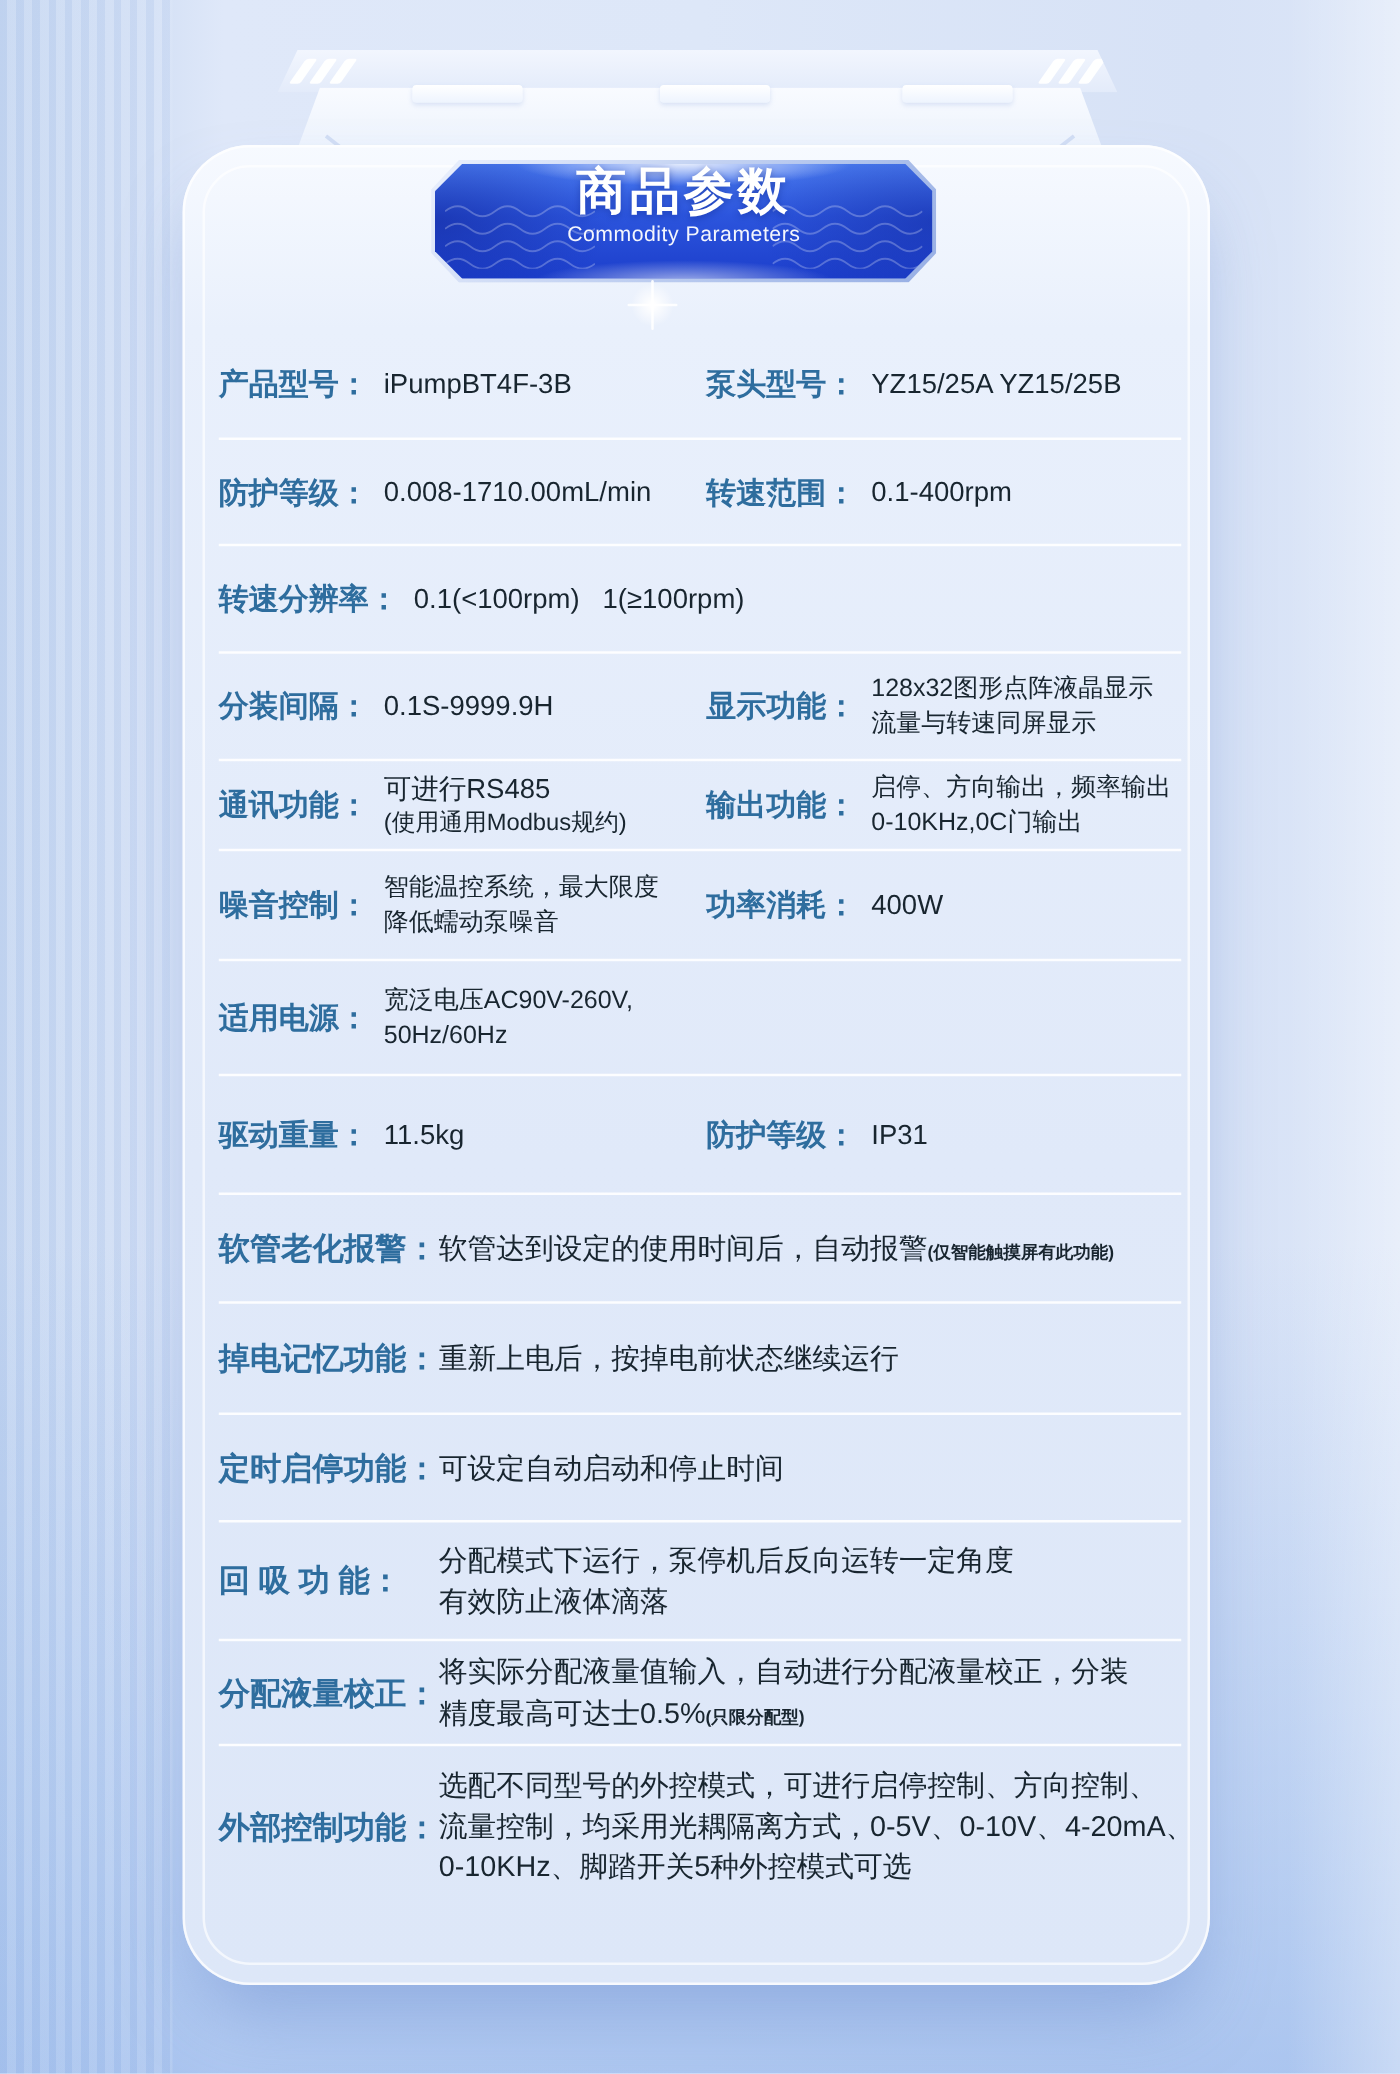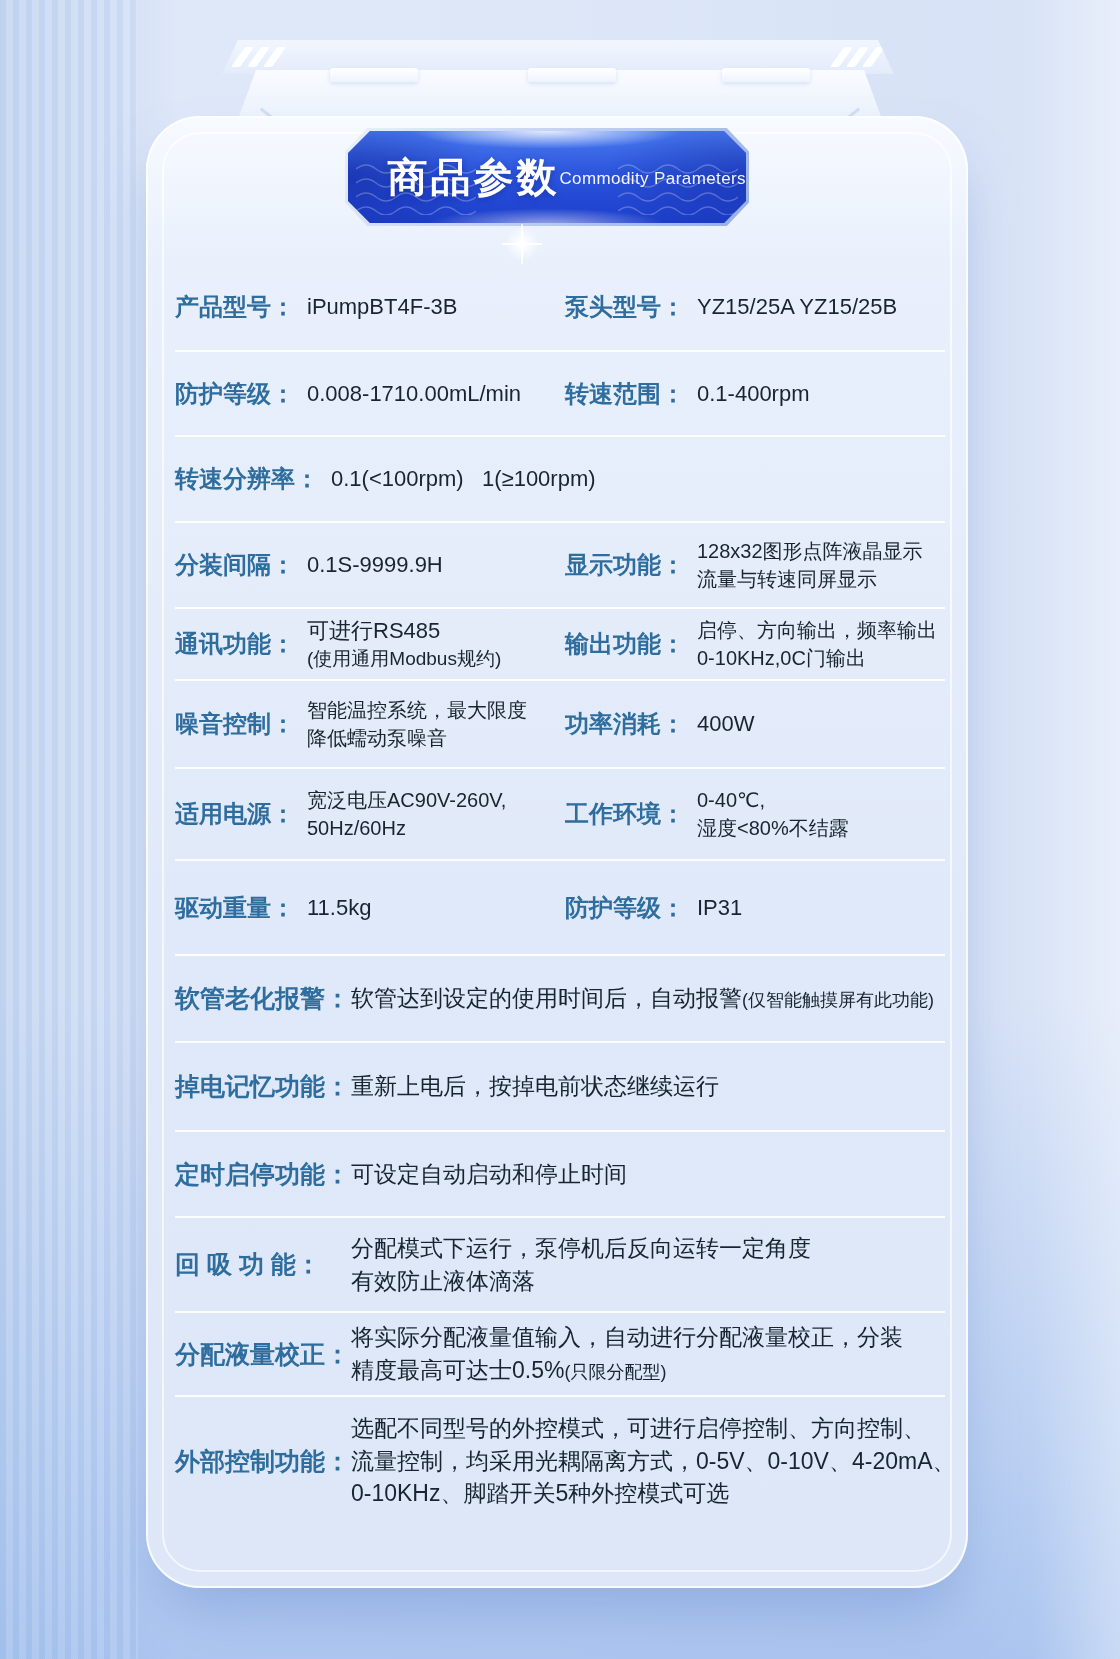--- a/index.html
+++ b/index.html
@@ -70,21 +70,21 @@
   }
   .badge{
     position:absolute; inset:3px;
     clip-path:polygon(5.5% 0,94.5% 0,100% 24%,100% 76%,94.5% 100%,5.5% 100%,0 76%,0 24%);
     background:
       radial-gradient(ellipse 45% 26% at 50% 0%, rgba(255,255,255,.85), rgba(255,255,255,0) 75%),
       radial-gradient(ellipse 40% 24% at 50% 102%, rgba(255,255,255,.55), rgba(255,255,255,0) 75%),
       radial-gradient(ellipse 60% 120% at 0% 50%, rgba(14,34,150,.55), rgba(14,34,150,0) 60%),
       radial-gradient(ellipse 60% 120% at 100% 50%, rgba(14,34,150,.45), rgba(14,34,150,0) 60%),
       linear-gradient(180deg,#4a7bf0 0%,#2c55dd 45%,#1c3ecb 100%);
-    display:flex; flex-direction:row; align-items:center; justify-content:flex-end;
+    display:flex; flex-direction:column; align-items:center; justify-content:flex-start;
   }
   .badge-title{ color:#fff; font-size:40px; font-weight:700; letter-spacing:3px;
     text-shadow:0 2px 6px rgba(10,28,120,.4); line-height:1.1; }
   .badge-sub{ color:rgba(255,255,255,.95); font-size:17px; margin-top:3px; letter-spacing:.4px; }
   .wave{ position:absolute; bottom:8px; opacity:.9; }
   .wave.l{ left:8px; } .wave.r{ right:8px; }
   .flare{ position:absolute; left:500px; top:222px; width:44px; height:44px; z-index:5;
     background:radial-gradient(circle, rgba(255,255,255,.95) 0 8%, rgba(255,255,255,0) 55%); }
   .flare::before,.flare::after{ content:""; position:absolute; background:rgba(255,255,255,.9); border-radius:2px; }
   .flare::before{ left:2px; top:21px; width:40px; height:2px; }
@@ -98,21 +98,21 @@
   .cell.c0{ width:390px; flex:none; }
   .cell.c1{ flex:1; }
   .lbl{ color:#2e6d9e; font-size:24px; font-weight:600; white-space:nowrap; margin-right:12px; flex:none; }
   .row.full .lbl{ width:168px; font-size:25px; margin-right:8px; }
   .val{ color:#18252f; font-size:22px; font-weight:500; line-height:1.42; }
   .val .vl{ white-space:nowrap; }
   .v20 .vl{ font-size:20px; }
   .vl.v19{ font-size:19px; }
   .row.full .val{ font-size:23px; line-height:1.42; }
   .sm{ font-size:17px; }
-  .row.full .sm{ font-size:18px; }
+  .row.full .sm{ font-size:14px;font-weight:bold; }
 
   
   .r1{height:88px}.r2{height:85px}.r3{height:86px}.r4{height:86px}.r5{height:72px}
   .r6{height:88px}.r7{height:92px}.r8{height:95px}.r9{height:87px}.r10{height:86px}
   .r11{height:89px}.r12{height:95px}.r13{height:84px}.r14{height:128px}
 </style>
 </head>
 <body>
 
 <div class="page">
@@ -259,27 +259,20 @@
     </div>
 
     <div class="row r7">
       <div class="cell c0">
         <span class="lbl">适用电源：</span>
         <div class="val v20">
           <div class="vl">宽泛电压AC90V-260V,</div>
           <div class="vl">50Hz/60Hz</div>
         </div>
       </div>
-      <div class="cell c1">
-        <span class="lbl">工作环境：</span>
-        <div class="val v20">
-          <div class="vl">0-40℃,</div>
-          <div class="vl">湿度&lt;80%不结露</div>
-        </div>
-      </div>
     </div>
 
     <div class="row r8">
       <div class="cell c0">
         <span class="lbl">驱动重量：</span>
         <div class="val">
           <div class="vl">11.5kg</div>
         </div>
       </div>
       <div class="cell c1">

